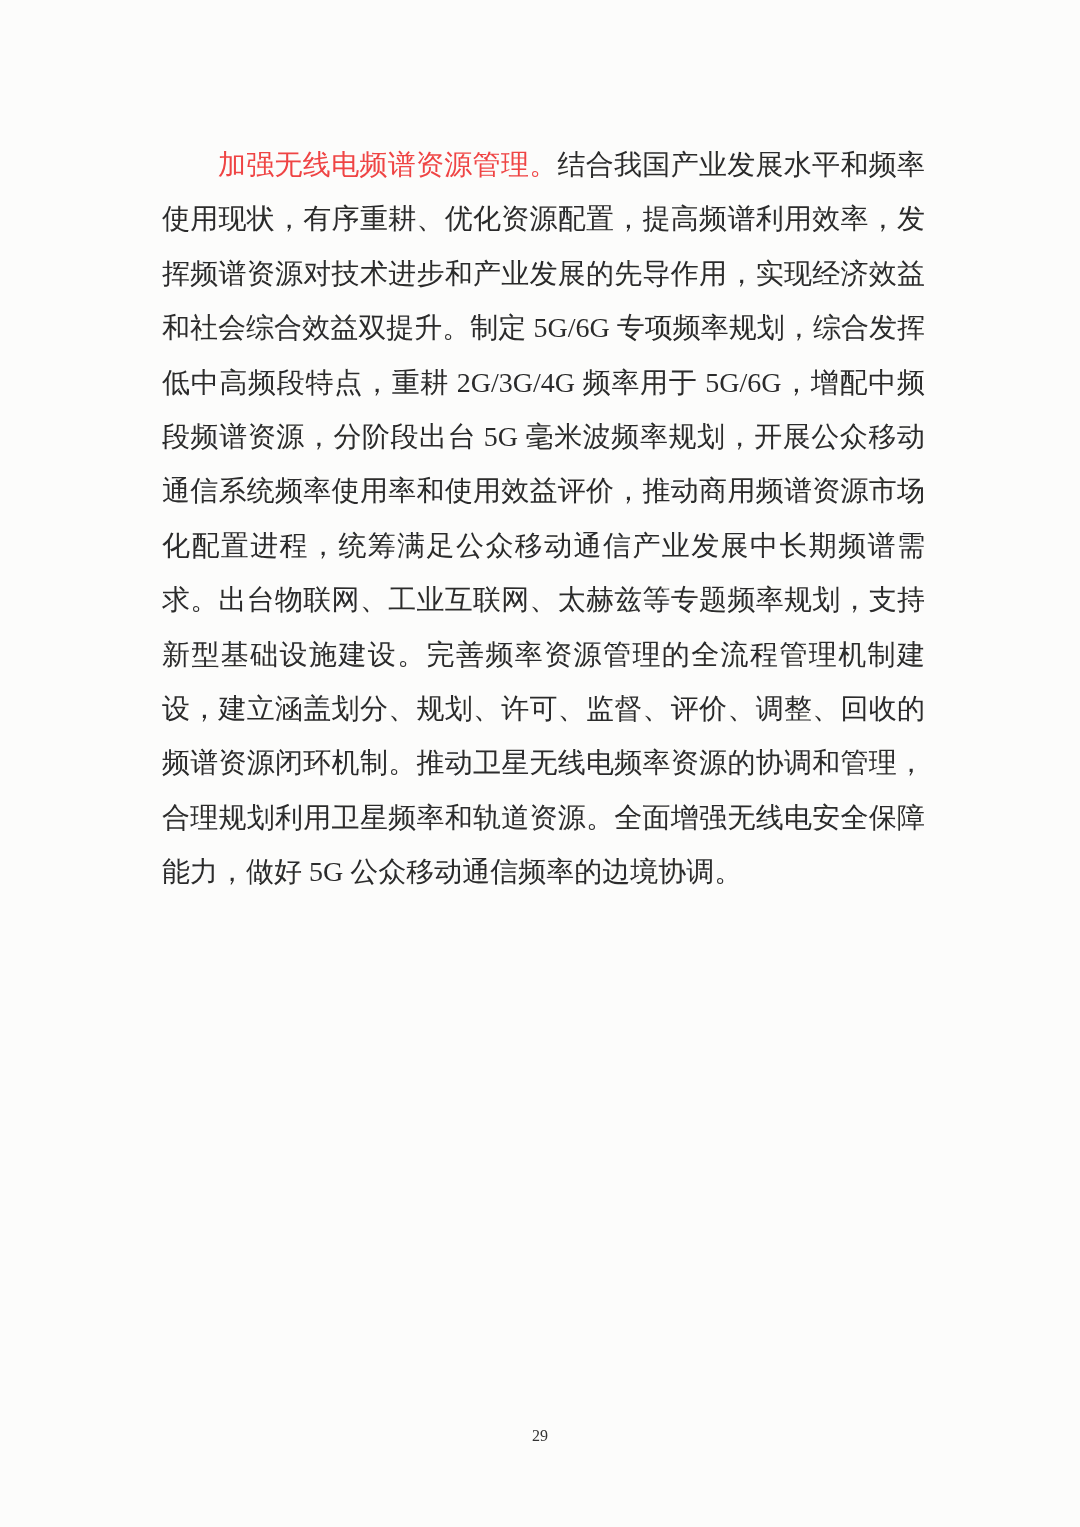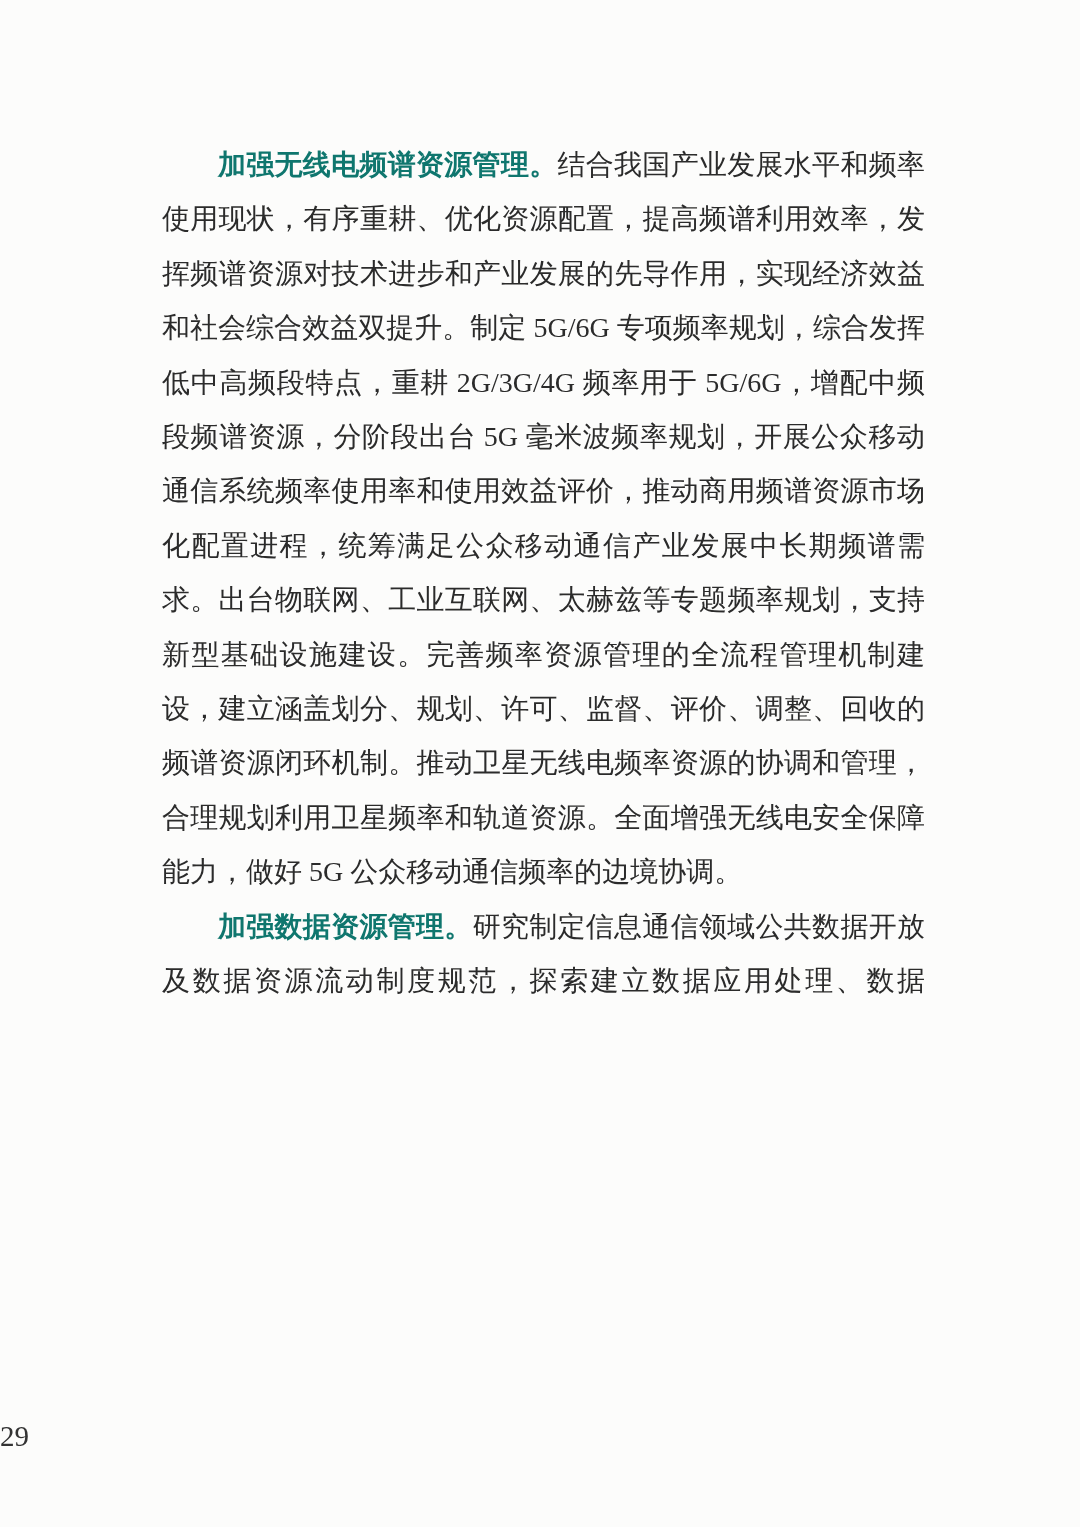--- a/index.html
+++ b/index.html
@@ -32,45 +32,45 @@
   .para {
     margin: 0;
     padding: 0;
     text-indent: 2em;
     word-break: break-all;
   }
   .para-cut {
     text-align-last: justify;
   }
   .para-heading {
-    font-weight: bold;
-    color: #0f766e;
+    font-weight: normal;
+    color: #ef4444;
   }
   .para-body {
     font-weight: normal;
   }
   .page-footer {
     position: absolute;
     left: 0;
     top: 1422px;
     width: 100%;
-    font-size: 29px;
+    text-align: center;
+    font-size: 16px;
     line-height: 28px;
     color: #333333;
   }
 </style>
 </head>
 <body>
 
 <div class="page">
 
   <div class="text-body">
 
     <p class="para"><span class="para-heading">加强无线电频谱资源管理。</span><span class="para-body">结合我国产业发展水平和频率使用现状，有序重耕、优化资源配置，提高频谱利用效率，发挥频谱资源对技术进步和产业发展的先导作用，实现经济效益和社会综合效益双提升。制定 5G/6G 专项频率规划，综合发挥低中高频段特点，重耕 2G/3G/4G 频率用于 5G/6G，增配中频段频谱资源，分阶段出台 5G 毫米波频率规划，开展公众移动通信系统频率使用率和使用效益评价，推动商用频谱资源市场化配置进程，统筹满足公众移动通信产业发展中长期频谱需求。出台物联网、工业互联网、太赫兹等专题频率规划，支持新型基础设施建设。完善频率资源管理的全流程管理机制建设，建立涵盖划分、规划、许可、监督、评价、调整、回收的频谱资源闭环机制。推动卫星无线电频率资源的协调和管理，合理规划利用卫星频率和轨道资源。全面增强无线电安全保障能力，做好 5G 公众移动通信频率的边境协调。</span></p>
 
 
-    <p class="para para-cut"><span class="para-heading">加强数据资源管理。</span><span class="para-body">研究制定信息通信领域公共数据开放及数据资源流动制度规范，探索建立数据应用处理、数据</span></p>
 
   </div>
 
   <div class="page-footer">29</div>
 
 </div>
 
 </body></html>

